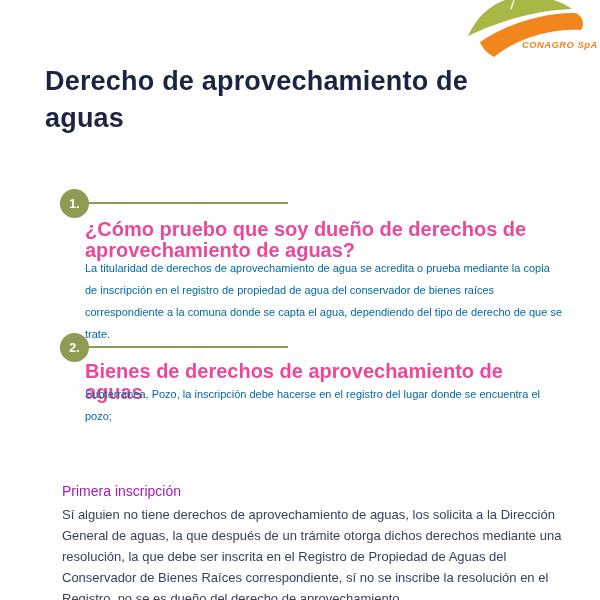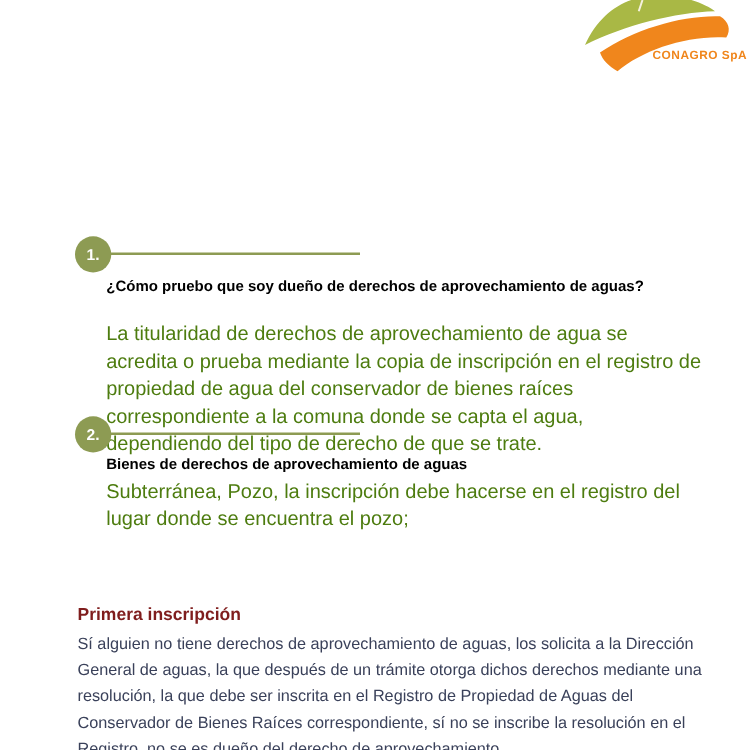--- a/index.html
+++ b/index.html
@@ -7,21 +7,21 @@
     width: 600px; height: 600px;
     background: #ffffff;
     font-family: "Liberation Sans", sans-serif;
     position: relative;
     overflow: hidden;
     color: #3a415a;
   }
   .page { position: absolute; inset: 0; }
 
   
-  .logo { position: absolute; left: 450px; top: 0; width: 145px; height: 58px; }
+  .logo { position: absolute; left: 450px; top: 0; width: 145px; height: 58px; font-style: italic; }
   .logo svg { position: absolute; left: 0; top: 0; }
   .logo-text {
     position: absolute; left: 72px; top: 39px;
     font-size: 9.5px; font-weight: bold; letter-spacing: 0.4px;
     color: #f0861c; white-space: nowrap;
   }
 
   
   .title {
     position: absolute; left: 45px; top: 63px; width: 505px;
@@ -42,61 +42,62 @@
   .badge-line {
     position: absolute; left: 88px;
     width: 200px; height: 2px; background: #8d9b53;
   }
   .badge-1 { top: 189px; }  .line-1 { top: 202px; }
   .badge-2 { top: 333px; }  .line-2 { top: 346px; }
 
   .section-heading {
     position: absolute; left: 85px; width: 480px;
     margin: 0;
-    font-size: 12px; line-height: 21px; font-weight: bold;
-    color: #000000;
+    font-size: 20px; line-height: 21px; font-weight: bold;
+    color: #ec4899;
   }
   .heading-1 { top: 219px; }
   .heading-2 { top: 361px; }
 
   .section-body {
     position: absolute; left: 85px; width: 478px;
-    font-size: 16px; line-height: 22px;
-    color: #4d7c0f;
+    font-size: 11px; line-height: 22px;
+    color: #0369a1;
   }
   .body-1 { top: 257px; }
   .body-2 { top: 383px; }
   .section-body p { margin: 0; }
 
   
   .footer-block { position: absolute; left: 62px; top: 481px; width: 502px; }
   .footer-heading {
     margin: 0 0 3px 0;
-    font-size: 14px; line-height: 20px; font-weight: bold;
-    color: #7f1d1d;
+    font-size: 14px; line-height: 20px; font-weight: normal;
+    color: #a21caf;
   }
   .footer-body { margin: 0; font-size: 13px; line-height: 21px; color: #3a415a; }
 </style>
 </head>
 <body>
 
 <div class="page">
 
   <div class="logo">
     <svg width="145" height="58" viewBox="0 0 145 58" aria-hidden="true">
 
       <path d="M18,36 C 28,14 44,2 62,-2 L 96,-2 C 108,1 117,5 122,9 C 90,10 50,20 18,36 Z" fill="#a9b845"></path>
 
       <path d="M64,0 L 61,9" stroke="#f5f1df" stroke-width="1.6" fill="none"></path>
 
       <path d="M30,42 C 58,23 96,12 126,13 C 133,17 135,24 131,30 C 100,28 64,40 44,57 C 37,53 32,48 30,42 Z" fill="#f0861c"></path>
     </svg>
     <div class="logo-text">CONAGRO SpA</div>
   </div>
 
+  <h1 class="title">Derecho de aprovechamiento de aguas</h1>
 
   <div class="badge badge-1">
     <span>1.</span>
   </div>
   <div class="badge-line line-1"></div>
   <h2 class="section-heading heading-1">¿Cómo pruebo que soy dueño de derechos de aprovechamiento de aguas?</h2>
   <div class="section-body body-1">
     <p>La titularidad de derechos de aprovechamiento de agua se acredita o prueba mediante la copia de inscripción en el registro de propiedad de agua del conservador de bienes raíces correspondiente a la comuna donde se capta el agua, dependiendo del tipo de derecho de que se trate.</p>
   </div>
 

